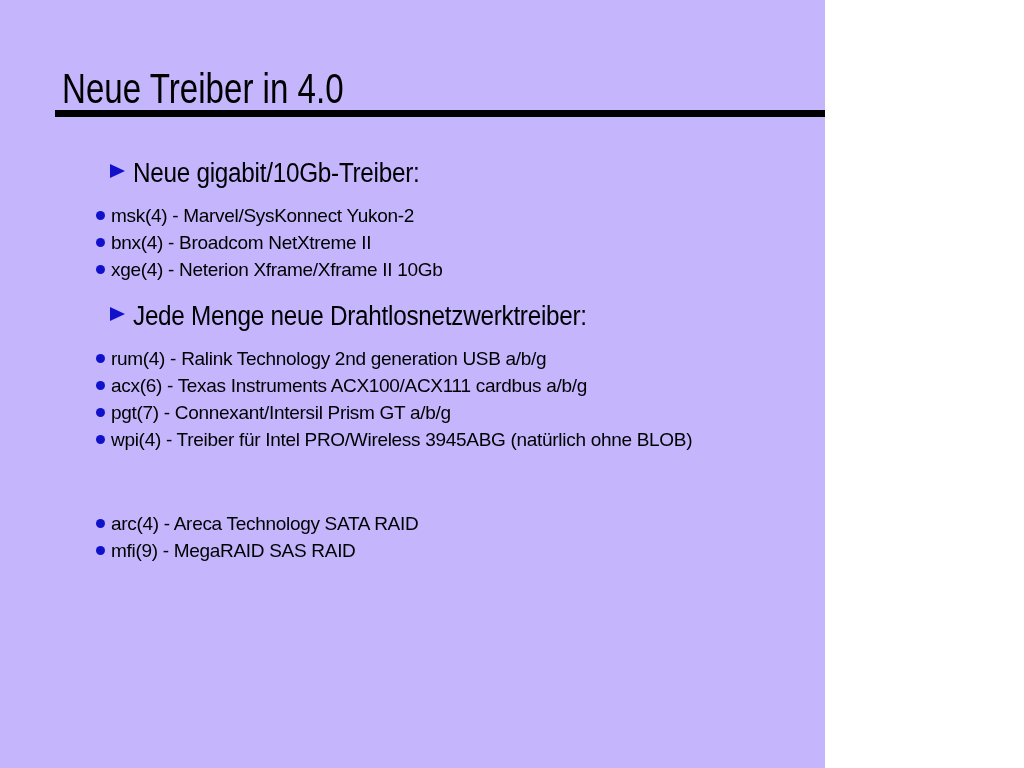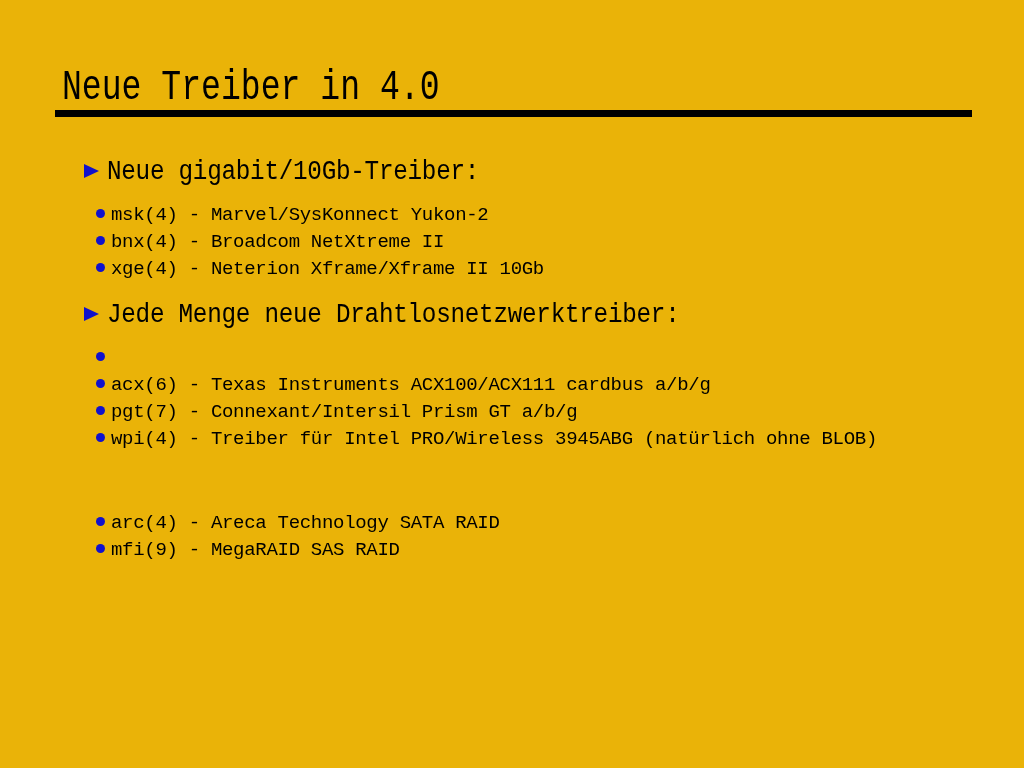--- a/index.html
+++ b/index.html
@@ -1,21 +1,21 @@
 <!DOCTYPE html>
 <html><head>
 <meta charset="utf-8">
 <style>
   html, body { margin:0; padding:0; }
   .slide {
     position:relative;
-    width:1024px; height:768px;
-    background:#eab308;
+    width:825px; height:768px;
+    background:#c4b5fd;
     overflow:hidden;
-    font-family:Liberation Mono, monospace;
+    font-family:Liberation Sans, sans-serif;
     color:#000000;
   }
 
   
   .title {
     position:absolute; left:62px; top:66px; margin:0;
     font-size:43px; font-weight:400; line-height:44px;
     white-space:nowrap;
     transform:scaleX(0.77); transform-origin:0 0;
   }
@@ -24,21 +24,21 @@
     width:917px; height:7px; background:#000000;
   }
 
   
   .sec { position:absolute; left:0; right:0; }
   .sec-1 { top:155px; }
   .sec-2 { top:298px; }
   .sec-3 { top:497px; }
 
   .heading-row {
-    padding-left:84px; height:34px; line-height:34px; white-space:nowrap;
+    padding-left:110px; height:34px; line-height:34px; white-space:nowrap;
   }
   .tri {
     display:inline-block; width:0; height:0;
     border-top:7px solid transparent;
     border-bottom:7px solid transparent;
     border-left:15px solid #1111cc;
     margin-right:8px; vertical-align:middle; margin-top:-3px;
   }
   .heading {
     display:inline-block; font-size:27px; letter-spacing:-0.3px;
@@ -77,21 +77,21 @@
       <li><span class="dot"></span><span>bnx(4) - Broadcom NetXtreme II</span></li>
       <li><span class="dot"></span><span>xge(4) - Neterion Xframe/Xframe II 10Gb</span></li>
     </ul>
   </section>
 
   <section class="sec sec-2">
     <div class="heading-row">
       <span class="tri"></span><span class="heading">Jede Menge neue Drahtlosnetzwerktreiber:</span>
     </div>
     <ul class="items">
-      <li><span class="dot"></span></li>
+      <li><span class="dot"></span><span>rum(4) - Ralink Technology 2nd generation USB a/b/g</span></li>
       <li><span class="dot"></span><span>acx(6) - Texas Instruments ACX100/ACX111 cardbus a/b/g</span></li>
       <li><span class="dot"></span><span>pgt(7) - Connexant/Intersil Prism GT a/b/g</span></li>
       <li><span class="dot"></span><span>wpi(4) - Treiber für Intel PRO/Wireless 3945ABG (natürlich ohne BLOB)</span></li>
     </ul>
   </section>
 
   <section class="sec sec-3">
     <ul class="items">
       <li><span class="dot"></span><span>arc(4) - Areca Technology SATA RAID</span></li>
       <li><span class="dot"></span><span>mfi(9) - MegaRAID SAS RAID</span></li>

